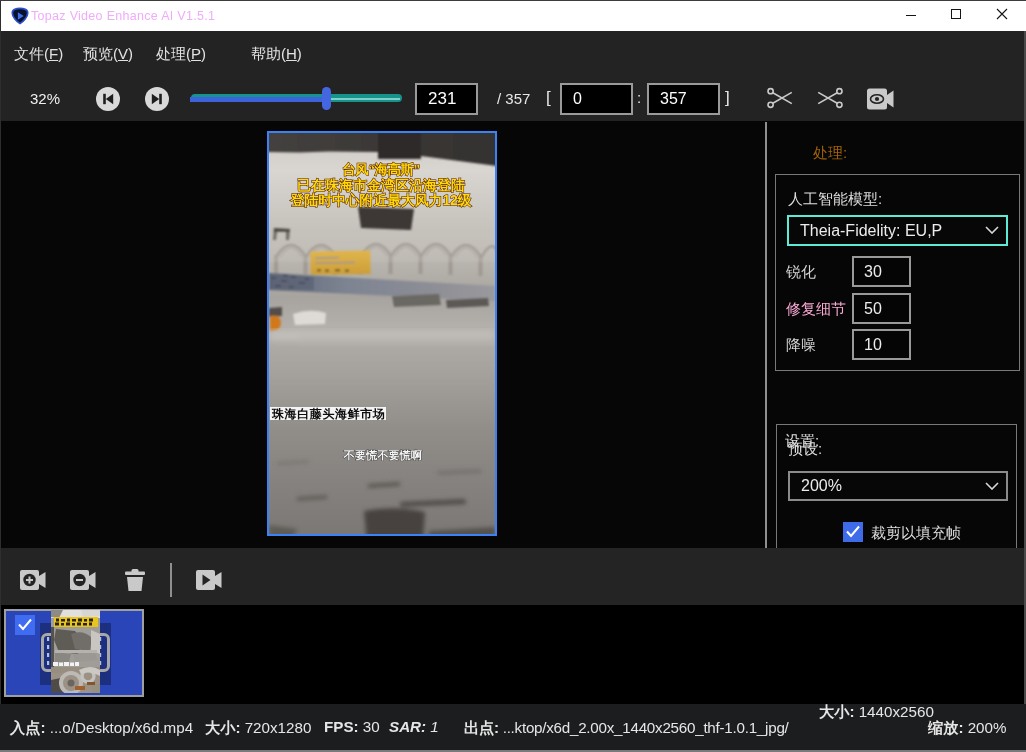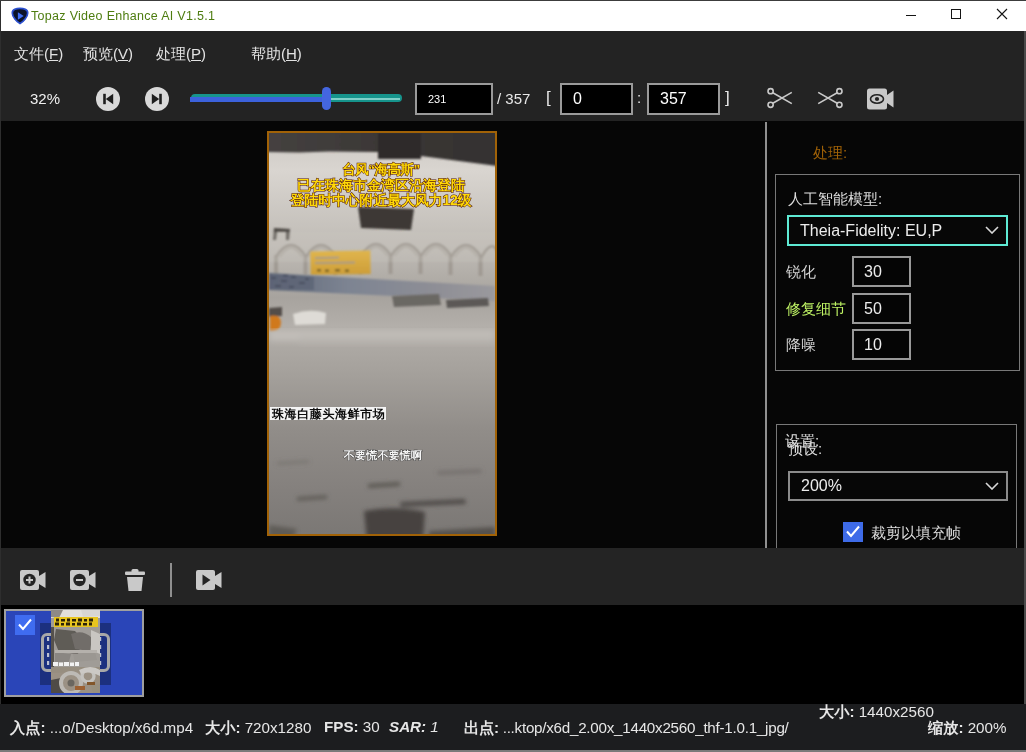--- a/index.html
+++ b/index.html
@@ -9,21 +9,21 @@
   .row { white-space:nowrap; }
 </style>
 </head>
 <body>
 
 <div class="abs" style="left:0;top:0;width:1026px;height:31px;background:#ffffff;border-top:1px solid #3c3c3c;"></div>
 <svg class="abs" style="left:11px;top:7px" width="18" height="18" viewBox="0 0 18 18">
   <path d="M9 1.3 C12.6 1.3 16.7 2.3 16.7 5.9 C16.7 9.7 12.3 14.9 9 16.6 C5.7 14.9 1.3 9.7 1.3 5.9 C1.3 2.3 5.4 1.3 9 1.3 Z" fill="#0a1228" stroke="#2b4fd0" stroke-width="1.7"></path>
   <path d="M6.9 5.3 L12.7 9 L6.9 12.7 Z" fill="#3f6ef5"></path>
 </svg>
-<div class="abs" style="left:31px;top:9px;font-size:12.5px;color:#4d7c0f;letter-spacing:0.3px;">Topaz Video Enhance AI V1.5.1</div>
+<div class="abs" style="left:31px;top:9px;font-size:12.5px;color:#f0abfc;letter-spacing:0.3px;">Topaz Video Enhance AI V1.5.1</div>
 
 <div class="abs" style="left:906px;top:15px;width:10px;height:1px;background:#151515;"></div>
 <div class="abs" style="left:951px;top:9px;width:10px;height:10px;border:1px solid #151515;"></div>
 <svg class="abs" style="left:996px;top:8px" width="12" height="12" viewBox="0 0 12 12">
   <path d="M1 1 L11 11 M11 1 L1 11" stroke="#151515" stroke-width="1.1"></path>
 </svg>
 
 <div class="abs" style="left:0;top:31px;width:1026px;height:90px;background:#232323;"></div>
 <div class="abs" style="left:14px;top:45px;font-size:15px;color:#e2e2e2;">文件(<u>F</u>)</div>
 <div class="abs" style="left:83px;top:45px;font-size:15px;color:#e2e2e2;">预览(<u>V</u>)</div>
@@ -40,21 +40,21 @@
   <circle cx="12" cy="12" r="12" fill="#d9d9d9"></circle>
   <rect x="14.2" y="6.8" width="2.6" height="10.4" fill="#1e1e1e"></rect>
   <path d="M6.8 6.8 L6.8 17.2 L14.2 12 Z" fill="#1e1e1e"></path>
 </svg>
 
 <div class="abs" style="left:191px;top:94px;width:211px;height:8px;background:#16948c;border-radius:4px;"></div>
 <div class="abs" style="left:331px;top:98px;width:69px;height:2px;background:#7fd0c9;"></div>
 <div class="abs" style="left:190px;top:97px;width:137px;height:4.5px;background:#3c62dc;"></div>
 <div class="abs" style="left:322px;top:87px;width:9px;height:23px;background:#4466e0;border-radius:4.5px;"></div>
 
-<div class="abs" style="left:415px;top:83px;width:78px;height:32px;background:#000;border:2px solid #9a9a9a;color:#fff;font-size:11px;line-height:28px;padding-left:11px;">231</div>
+<div class="abs" style="left:415px;top:83px;width:63px;height:32px;background:#000;border:2px solid #9a9a9a;color:#fff;font-size:17px;line-height:28px;padding-left:11px;">231</div>
 <div class="abs" style="left:497px;top:90px;font-size:15px;color:#e8e8e8;">/ 357</div>
 <div class="abs" style="left:546px;top:88px;font-size:17px;color:#e8e8e8;">[</div>
 <div class="abs" style="left:560px;top:83px;width:73px;height:32px;background:#000;border:2px solid #9a9a9a;color:#fff;font-size:16px;line-height:28px;padding-left:11px;">0</div>
 <div class="abs" style="left:637px;top:89px;font-size:15px;color:#e8e8e8;">:</div>
 <div class="abs" style="left:647px;top:83px;width:73px;height:32px;background:#000;border:2px solid #9a9a9a;color:#fff;font-size:16px;line-height:28px;padding-left:11px;">357</div>
 <div class="abs" style="left:725px;top:88px;font-size:17px;color:#e8e8e8;">]</div>
 
 <svg class="abs" style="left:767px;top:86px" width="28" height="26" viewBox="0 0 28 26">
   <g stroke="#c9c9c9" stroke-width="1.6" fill="none">
     <circle cx="3.6" cy="5.2" r="2.6"></circle>
@@ -71,21 +71,21 @@
 </svg>
 <svg class="abs" style="left:866px;top:86px" width="28" height="26" viewBox="0 0 28 26">
   <rect x="1" y="2.5" width="20" height="21" rx="2.5" fill="#c9c9c9"></rect>
   <path d="M21 9 L27.5 4.5 L27.5 21.5 L21 17 Z" fill="#c9c9c9"></path>
   <ellipse cx="11" cy="13" rx="6.5" ry="4.2" fill="none" stroke="#232323" stroke-width="1.6"></ellipse>
   <circle cx="11" cy="13" r="2.1" fill="#232323"></circle>
 </svg>
 
 <div class="abs" style="left:0;top:121px;width:1026px;height:427px;background:#060606;"></div>
 
-<div class="abs" style="left:267px;top:131px;width:230px;height:405px;border:2px solid #a16207;background:#b9b5b0;overflow:hidden;">
+<div class="abs" style="left:267px;top:131px;width:230px;height:405px;border:2px solid #3b82f6;background:#b9b5b0;overflow:hidden;">
   <svg width="226" height="411" viewBox="0 0 226 411">
     <defs>
       <linearGradient id="sky" x1="0" y1="0" x2="0" y2="1">
         <stop offset="0" stop-color="#ccc8c3"></stop>
           <stop offset="0.09" stop-color="#d9d5d0"></stop>
         <stop offset="0.28" stop-color="#bfbbb5"></stop>
           <stop offset="0.40" stop-color="#a7a39e"></stop>
         <stop offset="0.47" stop-color="#b3afaa"></stop>
           <stop offset="0.58" stop-color="#a5a19c"></stop>
         <stop offset="0.72" stop-color="#918d89"></stop>
@@ -228,21 +228,21 @@
 
 <div class="abs" style="left:813px;top:144px;font-size:15px;color:#a16207;">处理:</div>
 <div class="abs" style="left:775px;top:174px;width:245px;height:197px;border:1px solid #787878;"></div>
 <div class="abs" style="left:788px;top:190px;font-size:15px;color:#dedede;">人工智能模型:</div>
 <div class="abs" style="left:787px;top:215px;width:221px;height:31px;background:#070707;border:2px solid #5eead4;color:#ececec;font-size:16px;line-height:27px;padding-left:11px;">Theia-Fidelity: EU,P</div>
 <svg class="abs" style="left:985px;top:226px" width="14" height="8" viewBox="0 0 14 8">
     <path d="M1 1 L7 7 L13 1" stroke="#d8d8d8" stroke-width="1.6" fill="none"></path>
   </svg>
 <div class="abs" style="left:786px;top:263px;font-size:15px;color:#d6d6d6;">锐化</div>
 <div class="abs" style="left:852px;top:256px;width:59px;height:31px;background:#050505;border:2px solid #999;color:#ececec;font-size:16px;line-height:27px;padding-left:10px;">30</div>
-<div class="abs" style="left:786px;top:300px;font-size:15px;color:#bef264;">修复细节</div>
+<div class="abs" style="left:786px;top:300px;font-size:15px;color:#f9a8d4;">修复细节</div>
 <div class="abs" style="left:852px;top:293px;width:59px;height:31px;background:#050505;border:2px solid #999;color:#ececec;font-size:16px;line-height:27px;padding-left:10px;">50</div>
 <div class="abs" style="left:786px;top:336px;font-size:15px;color:#d6d6d6;">降噪</div>
 <div class="abs" style="left:852px;top:329px;width:59px;height:31px;background:#050505;border:2px solid #999;color:#ececec;font-size:16px;line-height:27px;padding-left:10px;">10</div>
 
 <div class="abs" style="left:785px;top:395px;font-size:15px;color:#e0e0e0;margin-top:37px;">设置:</div>
 <div class="abs" style="left:776px;top:424px;width:241px;height:124px;border:1px solid #787878;border-bottom:none;"></div>
 <div class="abs" style="left:788px;top:440px;font-size:15px;color:#dedede;">预设:</div>
 <div class="abs" style="left:788px;top:471px;width:220px;height:30px;background:#070707;border:2px solid #8b8b8b;color:#ececec;font-size:16px;line-height:26px;padding-left:11px;">200%</div>
 <svg class="abs" style="left:985px;top:482px" width="14" height="8" viewBox="0 0 14 8">
     <path d="M1 1 L7 7 L13 1" stroke="#d8d8d8" stroke-width="1.6" fill="none"></path>

